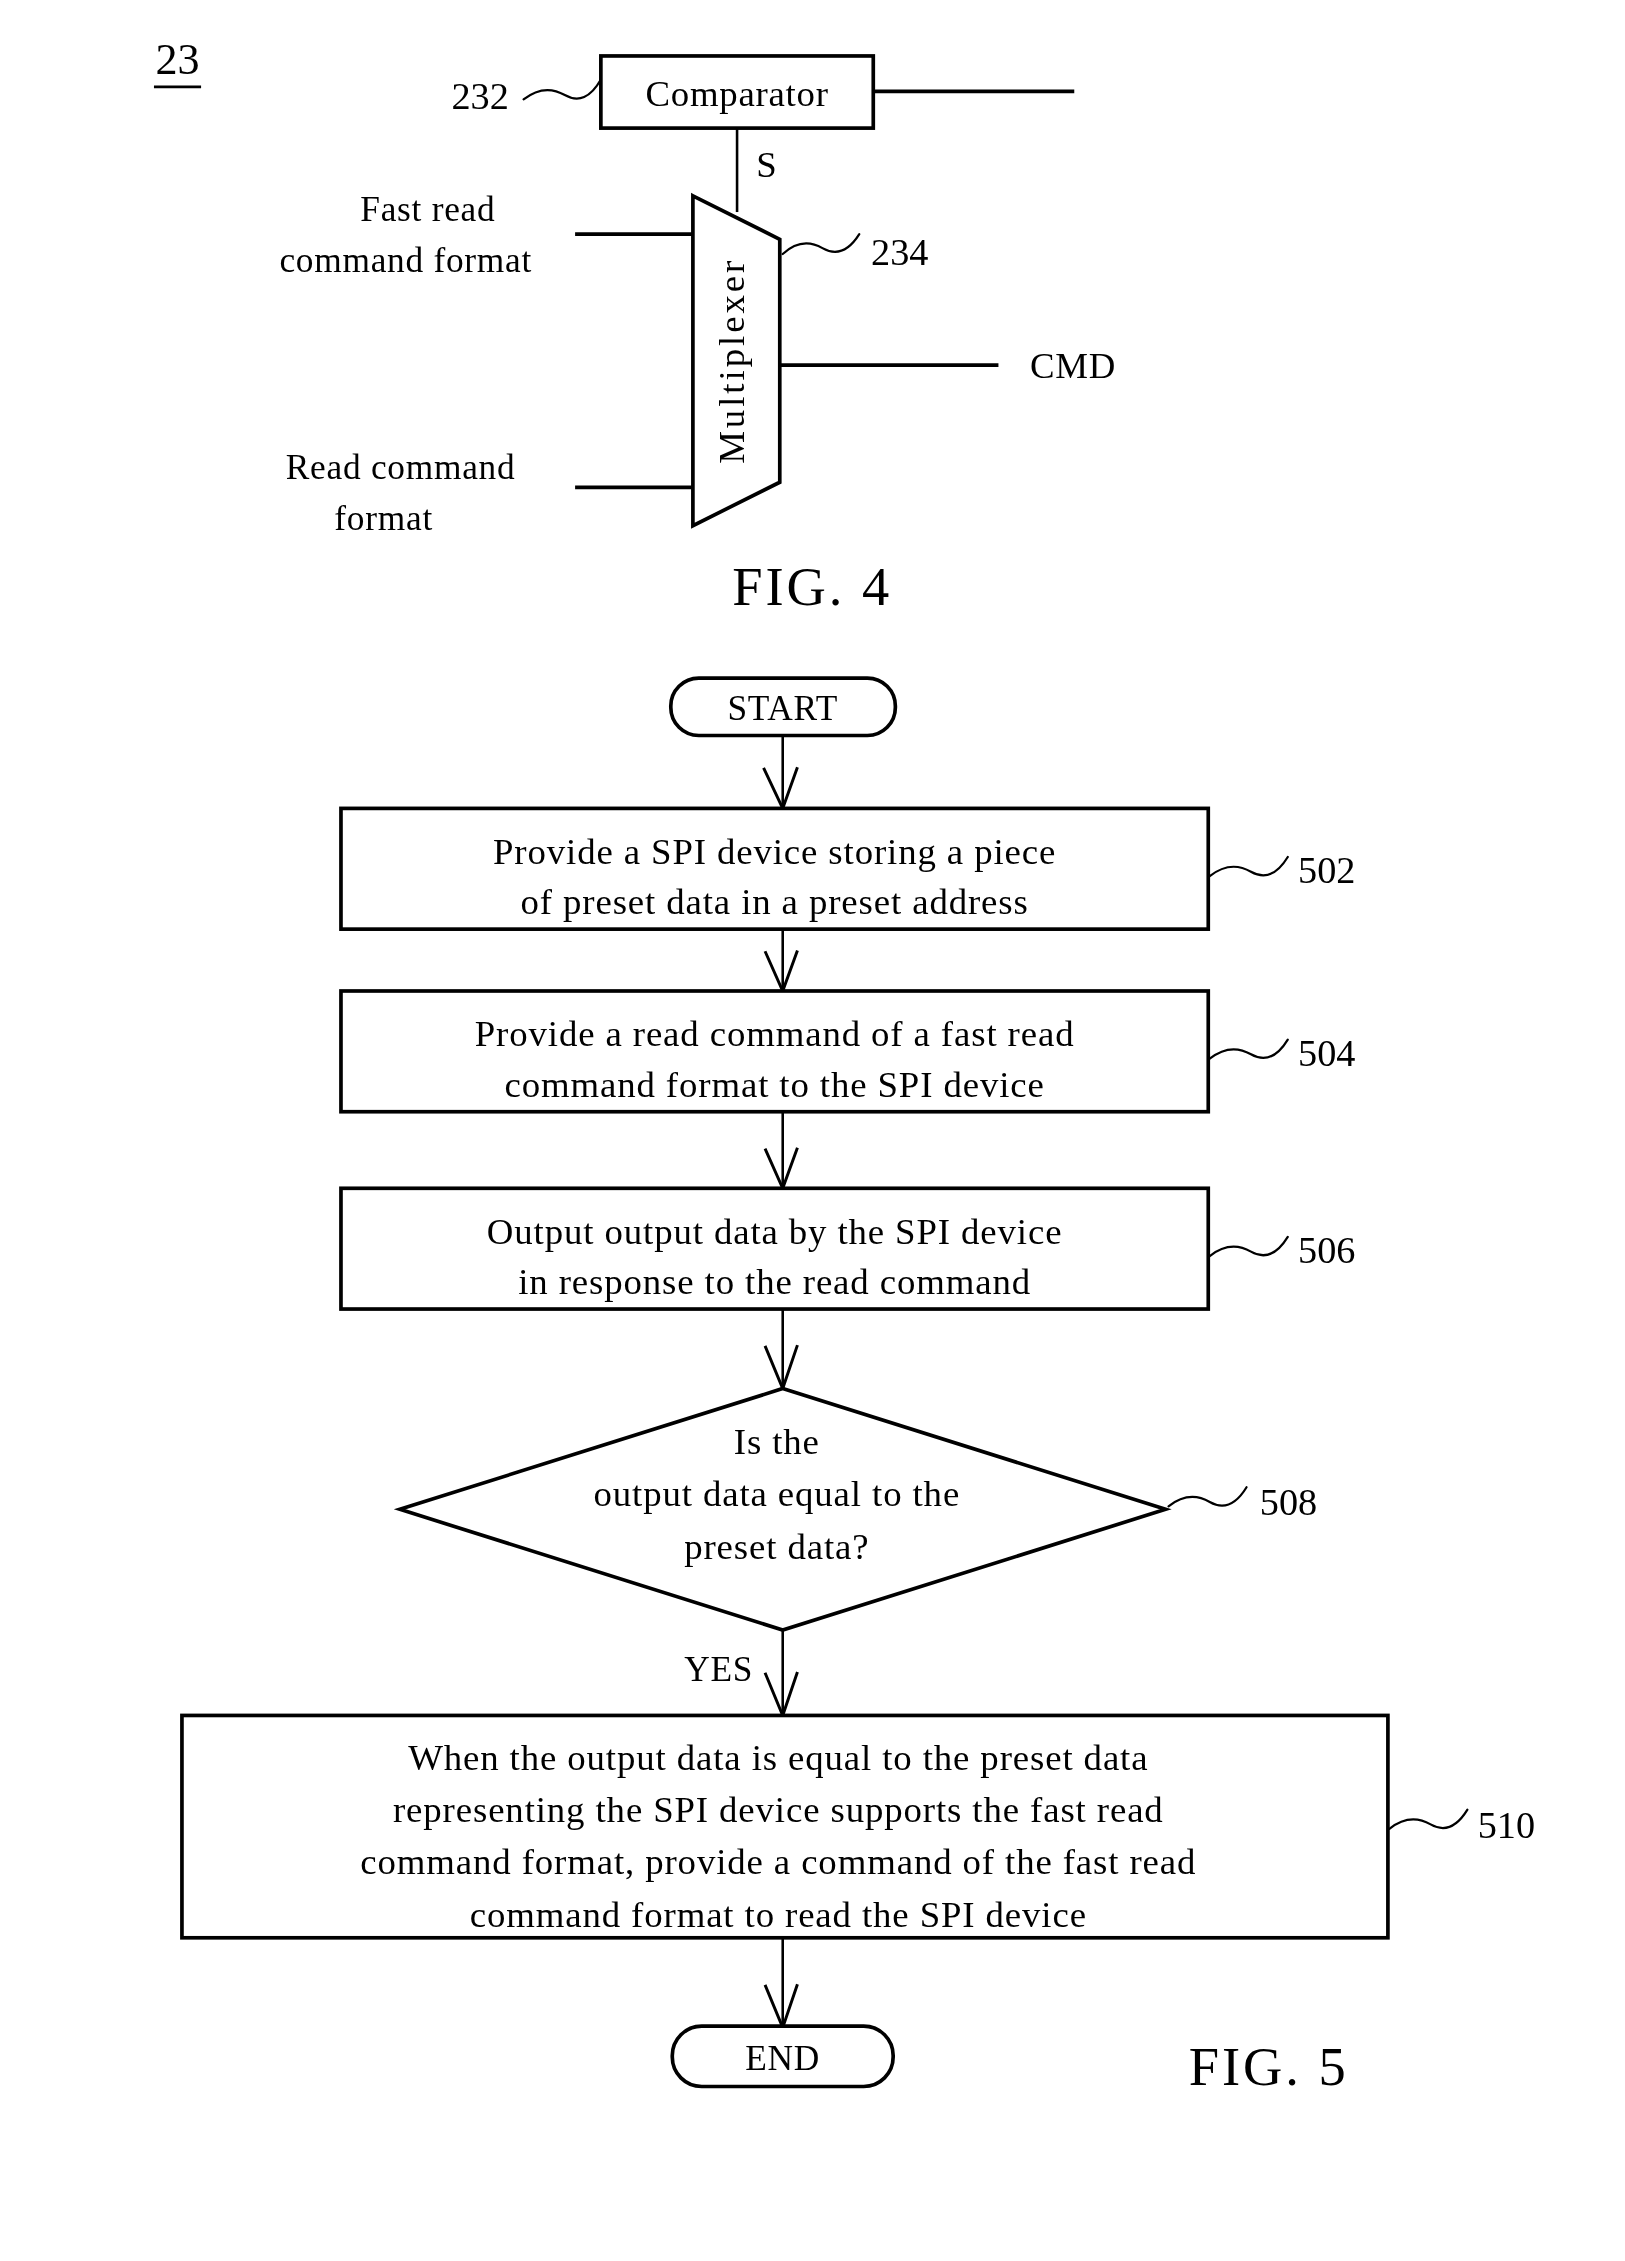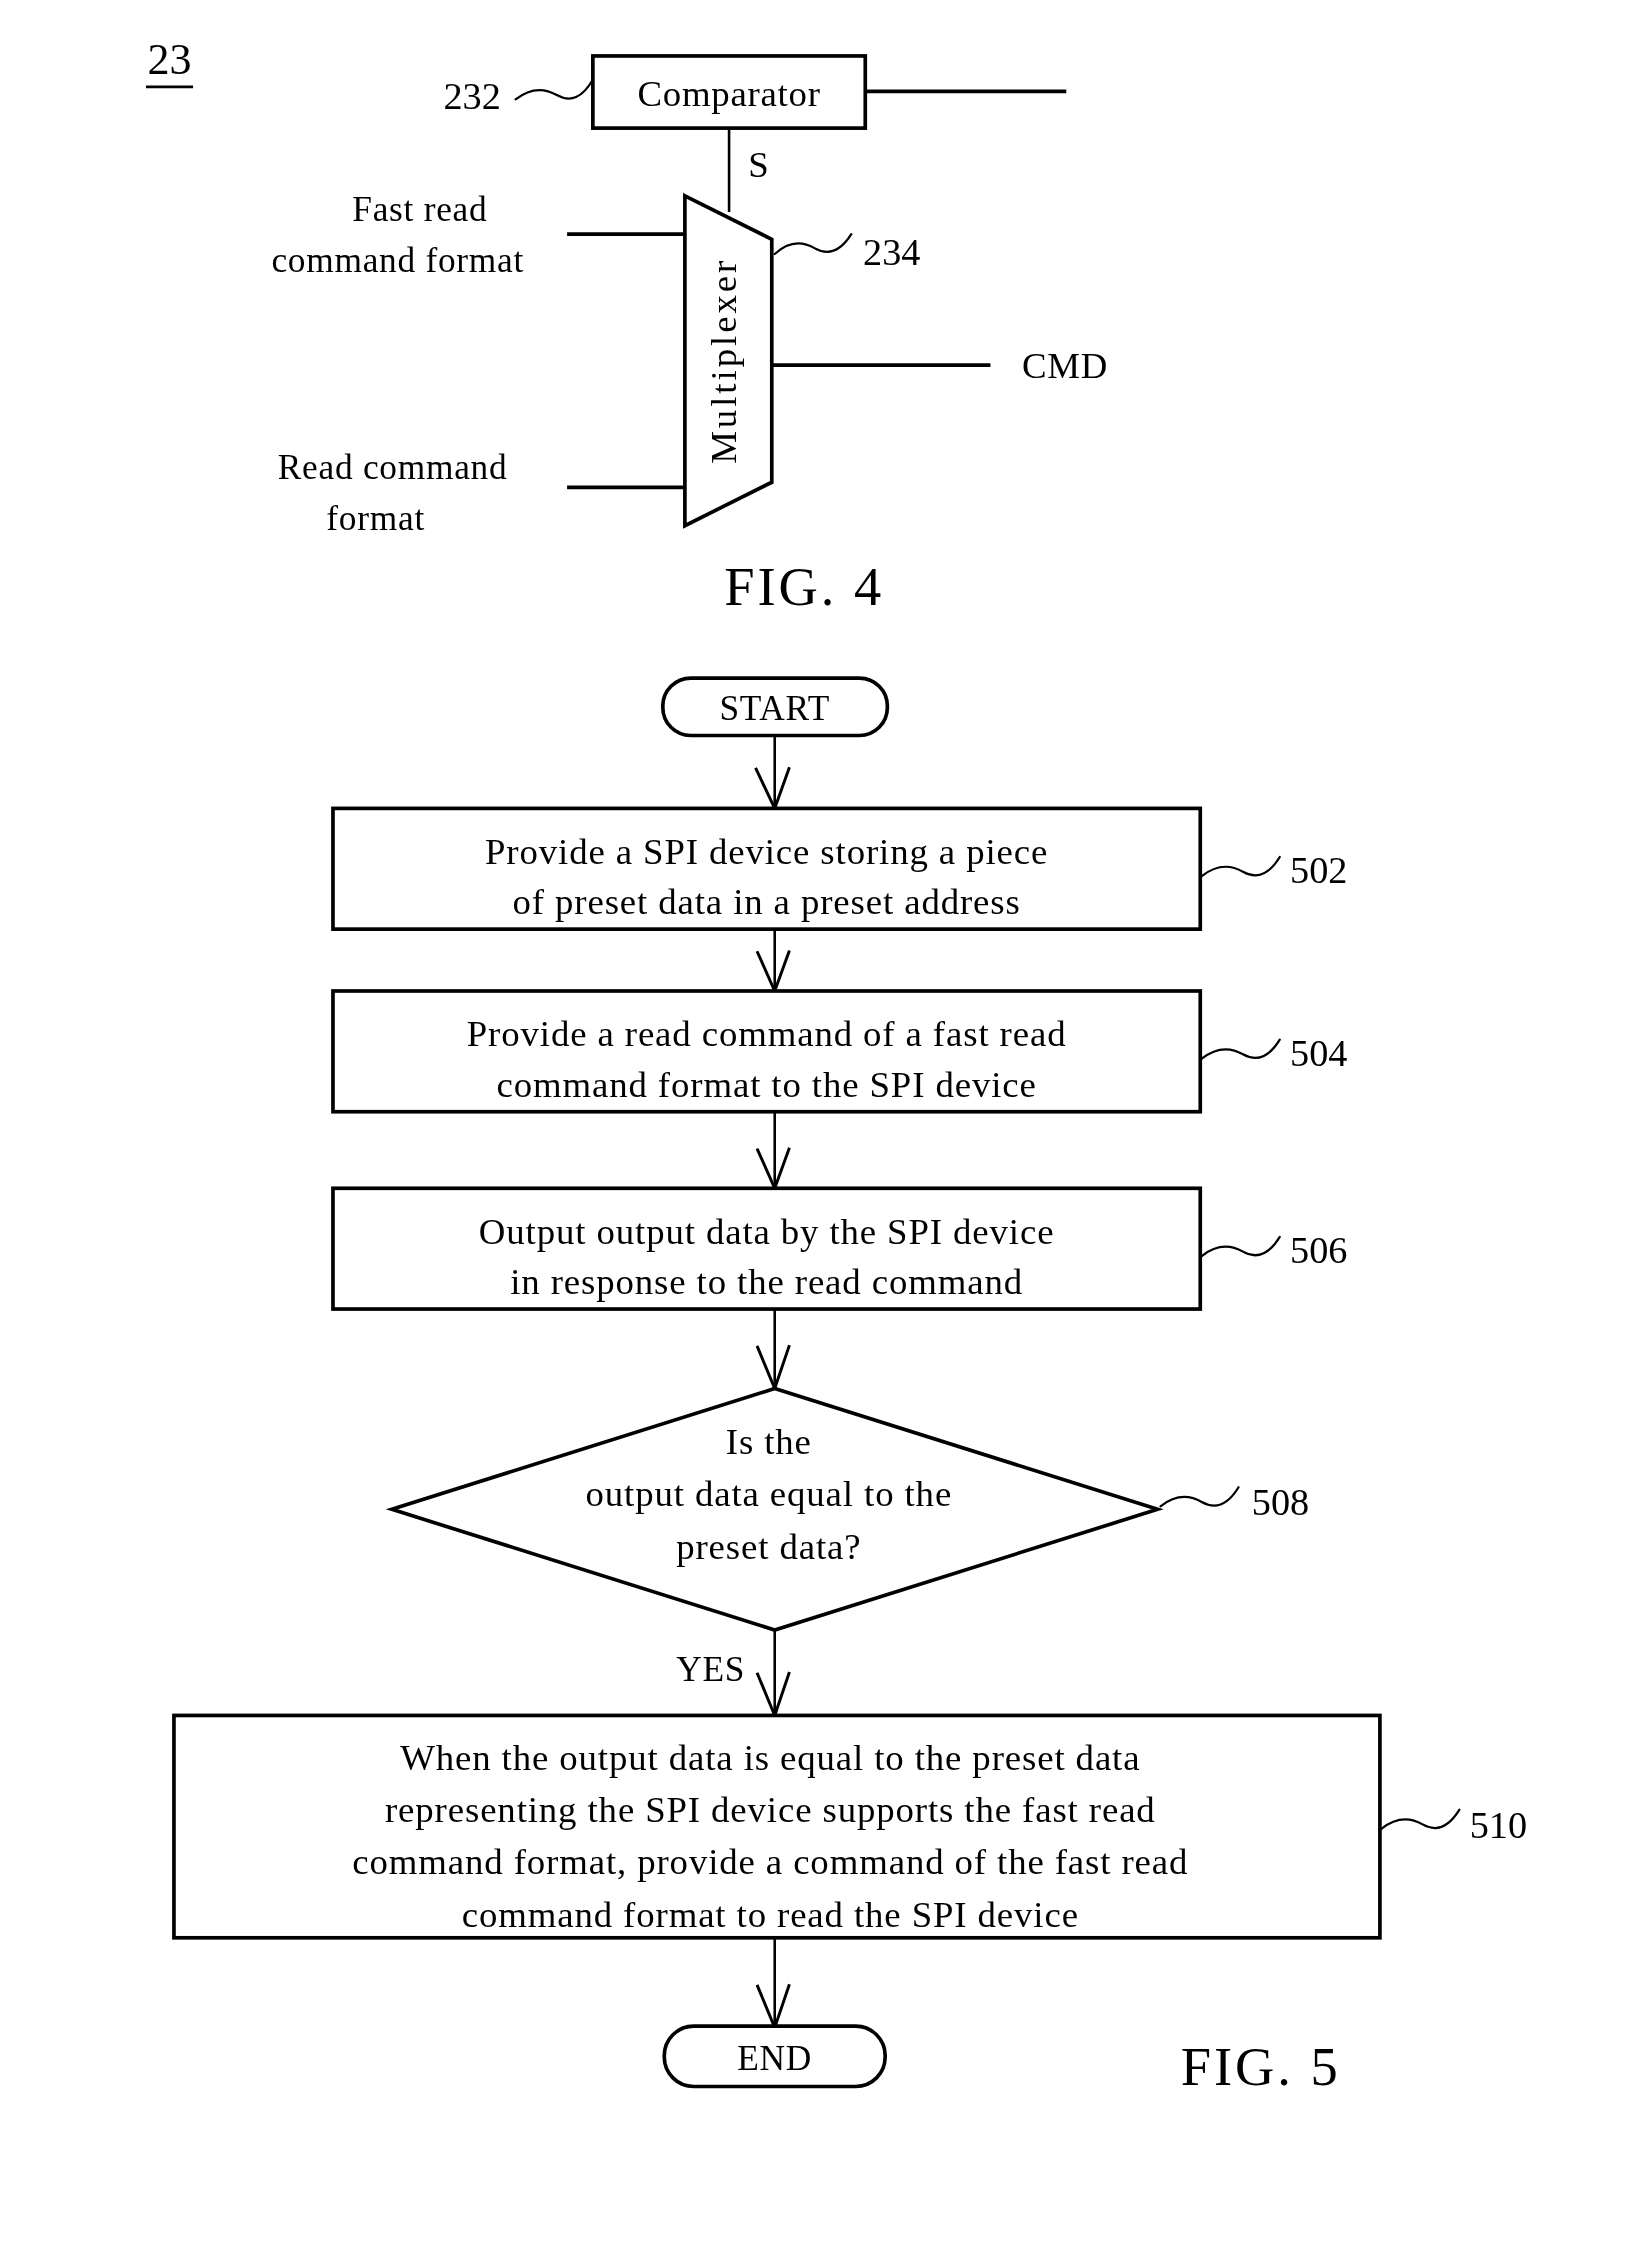--- a/index.html
+++ b/index.html
@@ -11,21 +11,21 @@
   body {
     width: 1626px;
     height: 2261px;
     position: relative;
     font-family: "Liberation Serif", "DejaVu Serif", serif;
     color: #000000;
     overflow: hidden;
   }
   #sheet {
     position: absolute;
-    left: 0;
+    left: 8px;
     top: 0;
     width: 1376px;
     height: 2261px;
   }
   svg { display: block; }
   text {
     font-family: "Liberation Serif", "DejaVu Serif", serif;
     fill: #000000;
     stroke: none;
   }

